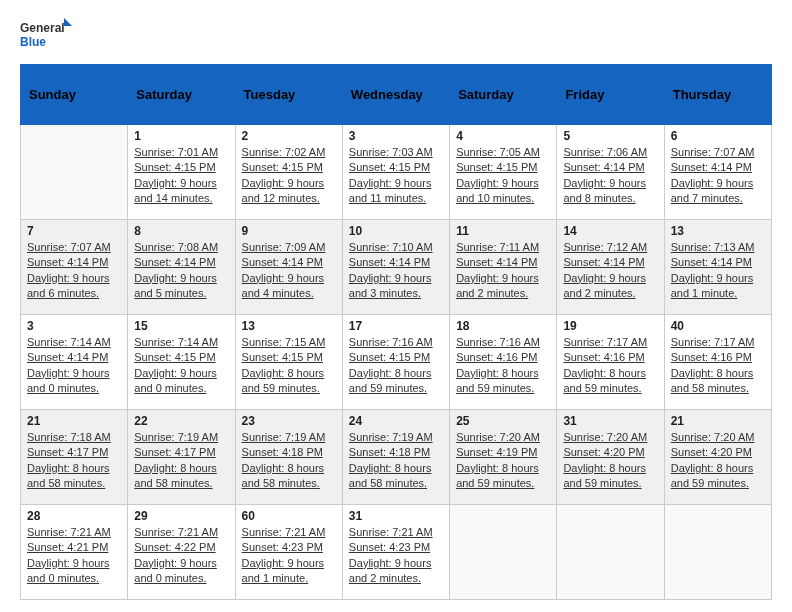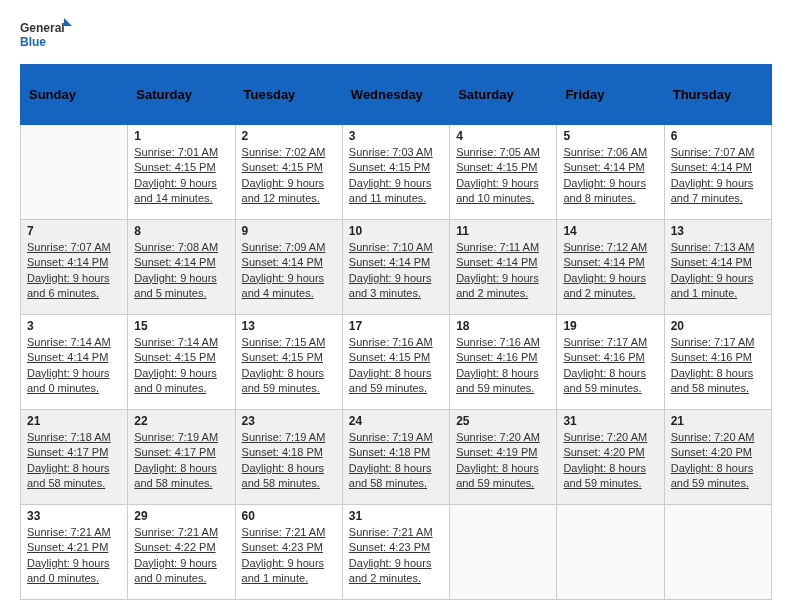--- a/index.html
+++ b/index.html
@@ -193,21 +193,21 @@
           </td>
           <td>
             <span class="day-num">18</span>
             <div class="day-info">Sunrise: 7:16 AM<br>Sunset: 4:16 PM<br>Daylight: 8 hours and 59 minutes.</div>
           </td>
           <td>
             <span class="day-num">19</span>
             <div class="day-info">Sunrise: 7:17 AM<br>Sunset: 4:16 PM<br>Daylight: 8 hours and 59 minutes.</div>
           </td>
           <td>
-            <span class="day-num">20</span>
+            <span class="day-num">40</span>
             <div class="day-info">Sunrise: 7:17 AM<br>Sunset: 4:16 PM<br>Daylight: 8 hours and 58 minutes.</div>
           </td>
         </tr>
         <tr class="row-shaded">
           <td>
             <span class="day-num">21</span>
             <div class="day-info">Sunrise: 7:18 AM<br>Sunset: 4:17 PM<br>Daylight: 8 hours and 58 minutes.</div>
           </td>
           <td>
             <span class="day-num">22</span>
@@ -229,21 +229,21 @@
             <span class="day-num">31</span>
             <div class="day-info">Sunrise: 7:20 AM<br>Sunset: 4:20 PM<br>Daylight: 8 hours and 59 minutes.</div>
           </td>
           <td>
             <span class="day-num">21</span>
             <div class="day-info">Sunrise: 7:20 AM<br>Sunset: 4:20 PM<br>Daylight: 8 hours and 59 minutes.</div>
           </td>
         </tr>
         <tr>
           <td>
-            <span class="day-num">33</span>
+            <span class="day-num">28</span>
             <div class="day-info">Sunrise: 7:21 AM<br>Sunset: 4:21 PM<br>Daylight: 9 hours and 0 minutes.</div>
           </td>
           <td>
             <span class="day-num">29</span>
             <div class="day-info">Sunrise: 7:21 AM<br>Sunset: 4:22 PM<br>Daylight: 9 hours and 0 minutes.</div>
           </td>
           <td>
             <span class="day-num">60</span>
             <div class="day-info">Sunrise: 7:21 AM<br>Sunset: 4:23 PM<br>Daylight: 9 hours and 1 minute.</div>
           </td>

